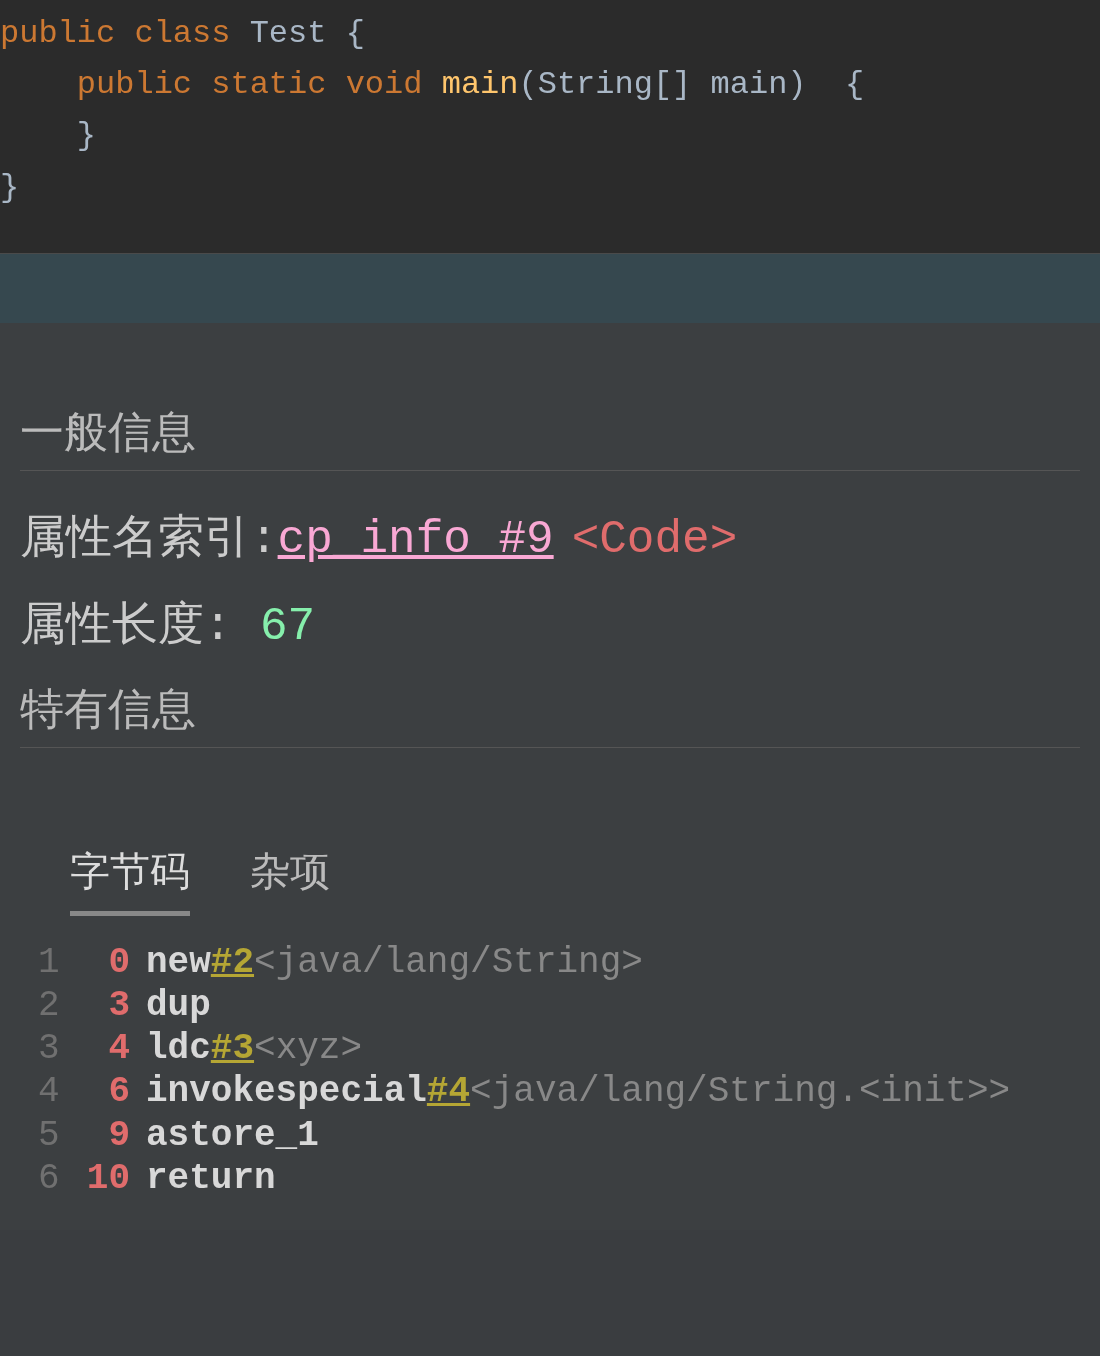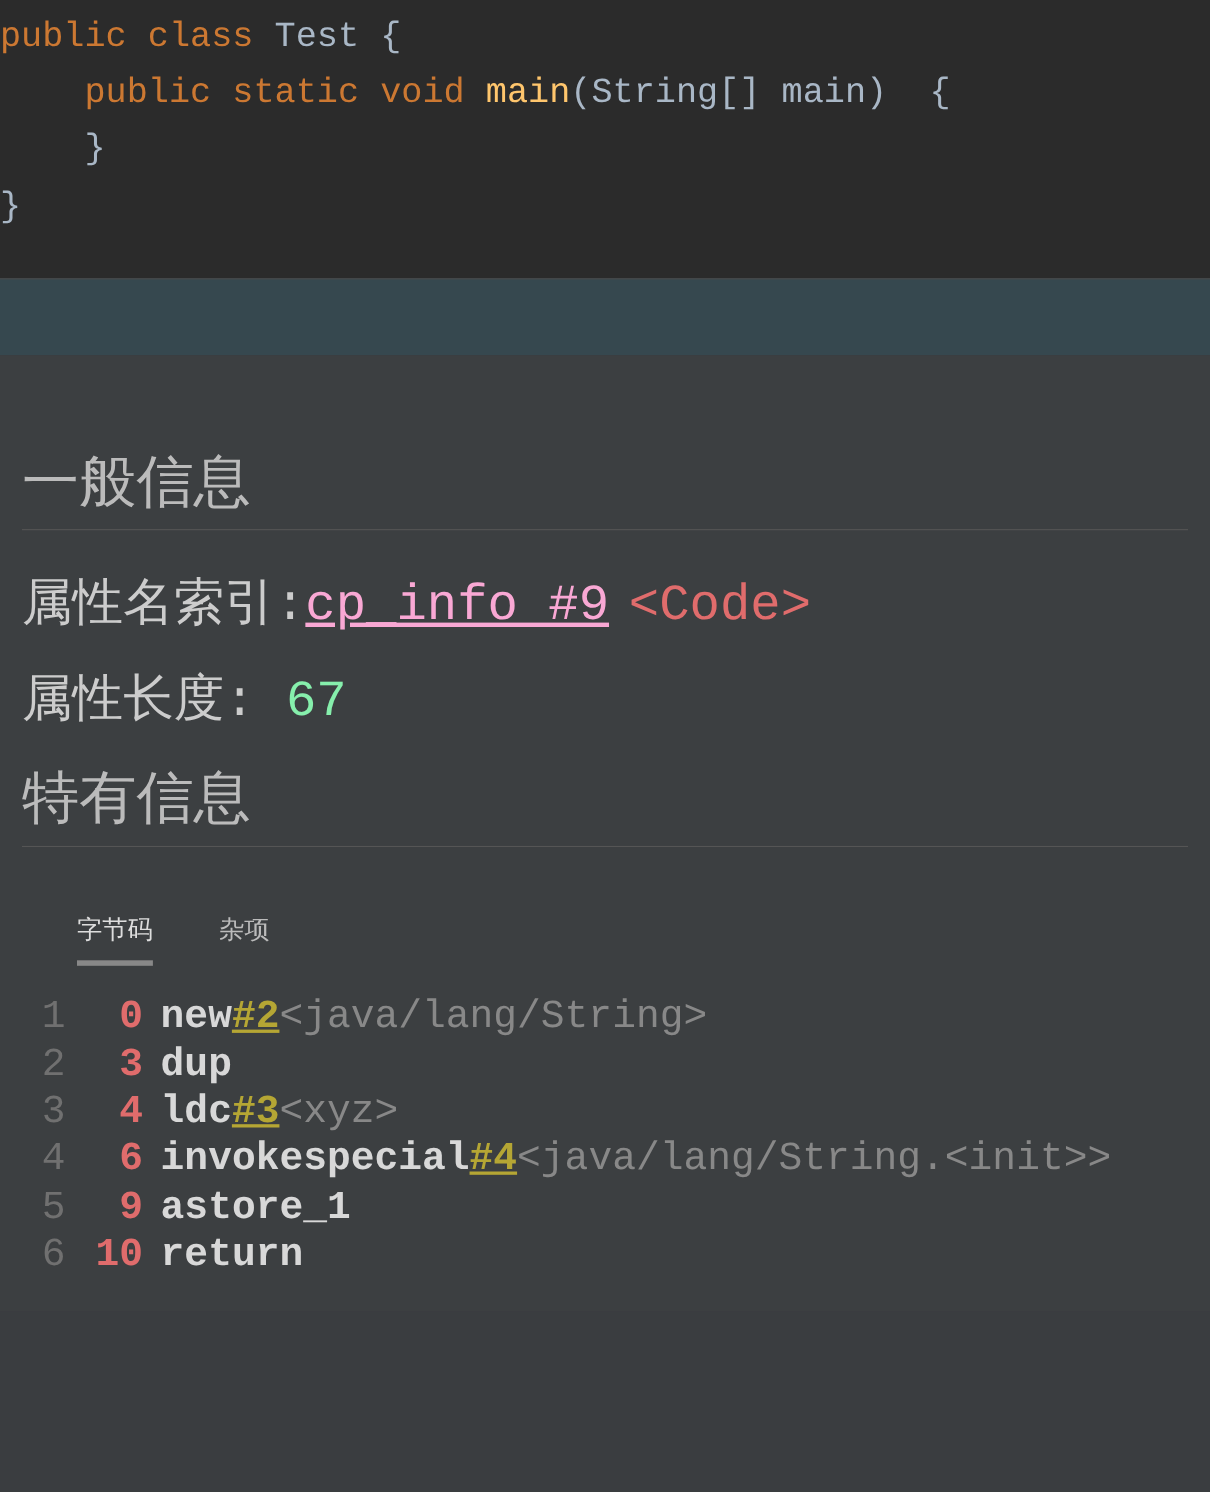--- a/index.html
+++ b/index.html
@@ -36,21 +36,21 @@
       background: #36484f;
       border-top: 1px solid #4a4a4a;
     }
     .info-panel {
       background: #3c3f41;
       padding: 30px 20px;
       font-size: 36px;
     }
     .section-header {
       color: #bbbbbb;
-      font-size: 52px;
+      font-size: 44px;
       border-bottom: 1px solid #555;
       padding-bottom: 8px;
       margin-bottom: 35px;
       margin-top: 20px;
     }
     .section-header:first-child {
       margin-top: 50px;
     }
     .info-row {
       display: flex;
@@ -70,23 +70,23 @@
     .code-tag {
       color: #e06c6c;
     }
     .red-val {
       color: #86efac;
     }
     .tabs {
       display: flex;
       gap: 60px;
       padding-left: 50px;
-      margin-top: 60px;
+      margin-top: 96px;
       margin-bottom: 25px;
-      font-size: 23px;
+      font-size: 40px;
       color: #bbbbbb;
     }
     .tab-item {
       padding-bottom: 12px;
       cursor: pointer;
     }
     .tab-item.active {
       border-bottom: 5px solid #888;
       color: #dddddd;
     }

